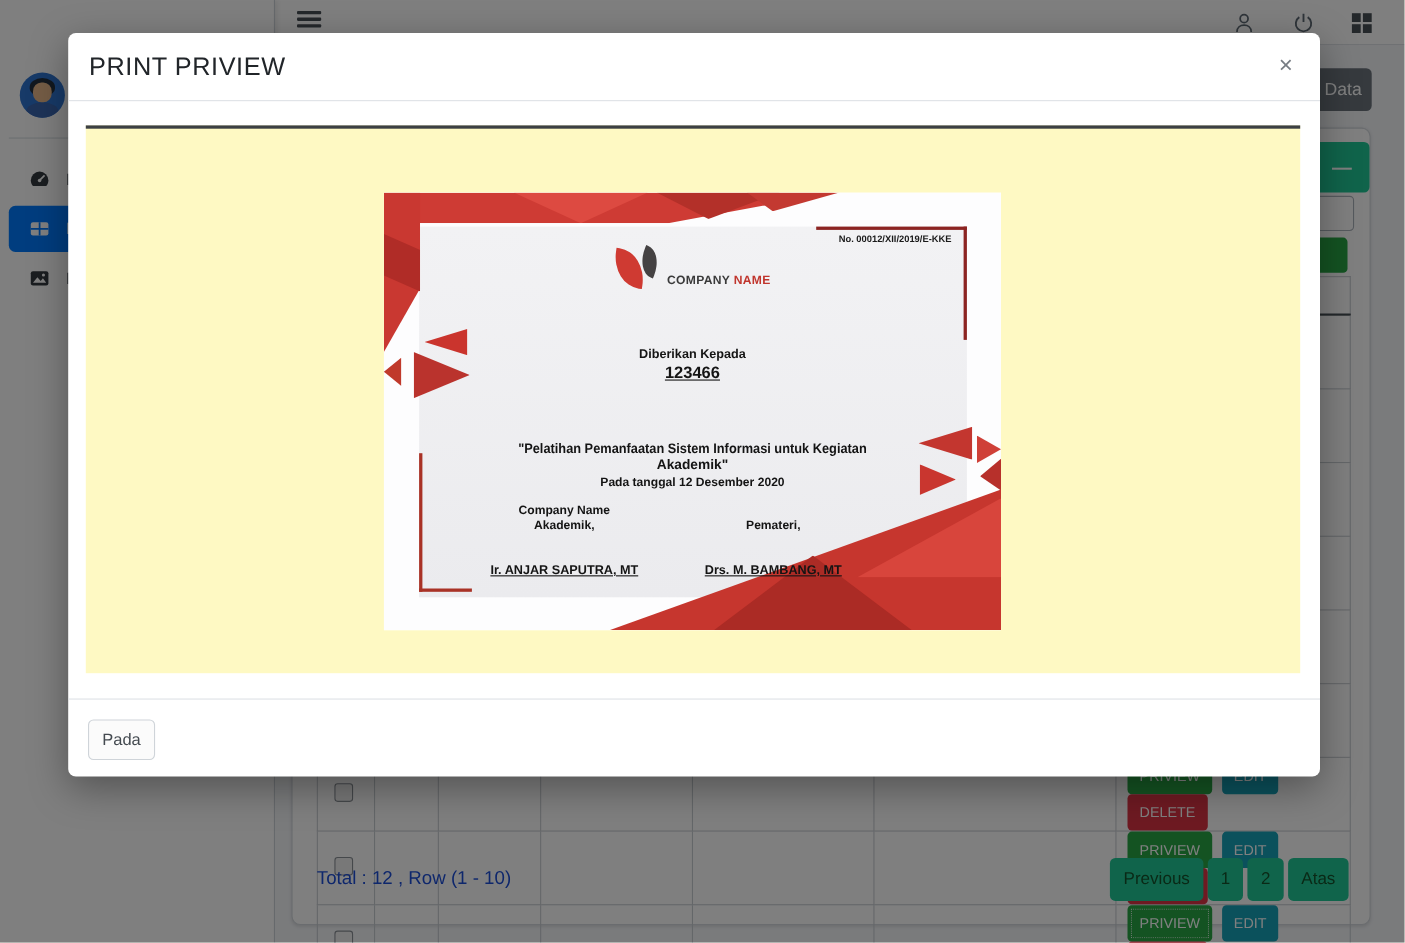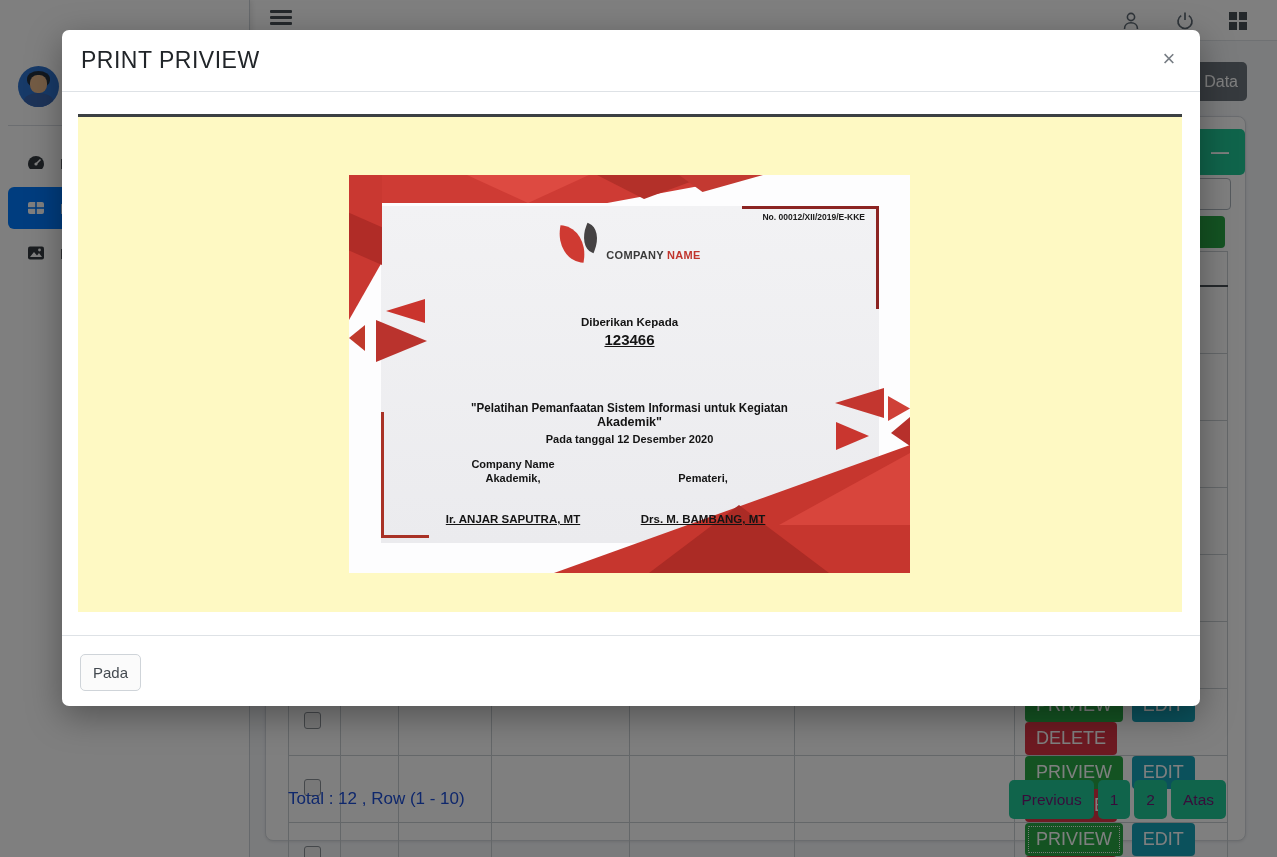--- a/index.html
+++ b/index.html
@@ -40,29 +40,29 @@
   .collapse-btn { position:absolute; right:0px; top:12px; width:50px; height:46px; background:#20c997; border:none; border-radius:5px; color:#fff; font-size:18px; font-weight:bold; cursor:pointer; }
   .search-box { position:absolute; right:14px; top:61px; width:112px; height:32px; border:1px solid #adb5bd; border-radius:4px; background:#fff; font-size:13px; padding:0 8px; color:#495057; }
   .add-btn { position:absolute; right:20px; top:99px; width:66px; height:32px; background:#28a745; border:none; border-radius:4px; color:#fff; font-size:13px; cursor:pointer; }
 
   table.data-table { position:absolute; left:22px; top:134px; width:940px; border-collapse:collapse; font-size:13.5px; color:#212529; }
   .data-table th, .data-table td { border:1px solid #c9ced3; height:49px; padding-left:10px; text-align:left; font-weight:normal; vertical-align:middle; }
   .data-table thead th { height:34px; border-bottom:2px solid #495057; }
   .data-table tbody tr:last-child td { border-bottom:2px solid #3a4047; }
   .col-cb{width:52px;} .col-no{width:58px;} .col-kode{width:93px;} .col-nama{width:138px;} .col-peran{width:165px;} .col-kota{width:220px;} .col-aksi{width:213px;}
   .cb { appearance:none; -webkit-appearance:none; width:17px; height:17px; border:1px solid #8a9096; border-radius:3px; background:#f1f1f1; margin-left:5px; cursor:pointer; }
-  .act-btn { border:none; border-radius:4px; color:#fff; font-size:18px; height:33px; padding:0 11px; margin-right:5px; cursor:pointer; }
+  .act-btn { border:none; border-radius:4px; color:#fff; font-size:13px; height:33px; padding:0 11px; margin-right:5px; cursor:pointer; }
   .act-preview { background:#28a745; }
   .act-edit { background:#17a2b8; }
   .act-delete { background:#dc3545; }
   .act-btn.focused { outline:1px dotted rgba(255,255,255,.95); outline-offset:-4px; }
 
   .table-summary { position:absolute; left:22px; top:672px; font-size:17px; color:#1d4ed8; }
   .pagination { position:absolute; right:19px; top:663px; display:flex; gap:4px; }
-  .page-btn { min-width:31px; height:39px; background:#20c997; color:#701a75; border:none; border-radius:5px; font-size:15.5px; padding:0 12px; cursor:pointer; }
+  .page-btn { min-width:31px; height:39px; background:#20c997; color:#14532d; border:none; border-radius:5px; font-size:15.5px; padding:0 12px; cursor:pointer; }
 
   
   .backdrop { position:absolute; inset:0; background:rgba(0,0,0,.5); z-index:10; }
   .modal { position:absolute; left:62px; top:30px; width:1138px; height:676px; background:#fff; border-radius:7px; z-index:20; box-shadow:0 10px 35px rgba(0,0,0,.35); }
   .modal-header { position:absolute; left:0; right:0; top:0; height:62px; border-bottom:1px solid #dee2e6; }
   .modal-title { position:absolute; left:19px; top:17px; font-size:23px; color:#212529; font-weight:normal; letter-spacing:.5px; }
   .modal-x { position:absolute; right:16px; top:14px; width:30px; height:30px; border:none; background:none; color:#777d84; font-size:22px; cursor:pointer; line-height:30px; }
   .modal-footer { position:absolute; left:0; right:0; top:605px; border-top:1px solid #dee2e6; }
   .close-btn { position:absolute; left:18px; top:18px; width:61px; height:37px; background:#fbfbfb; border:1px solid #cfd4d9; border-radius:5px; font-size:15px; color:#444a50; cursor:pointer; }
 

